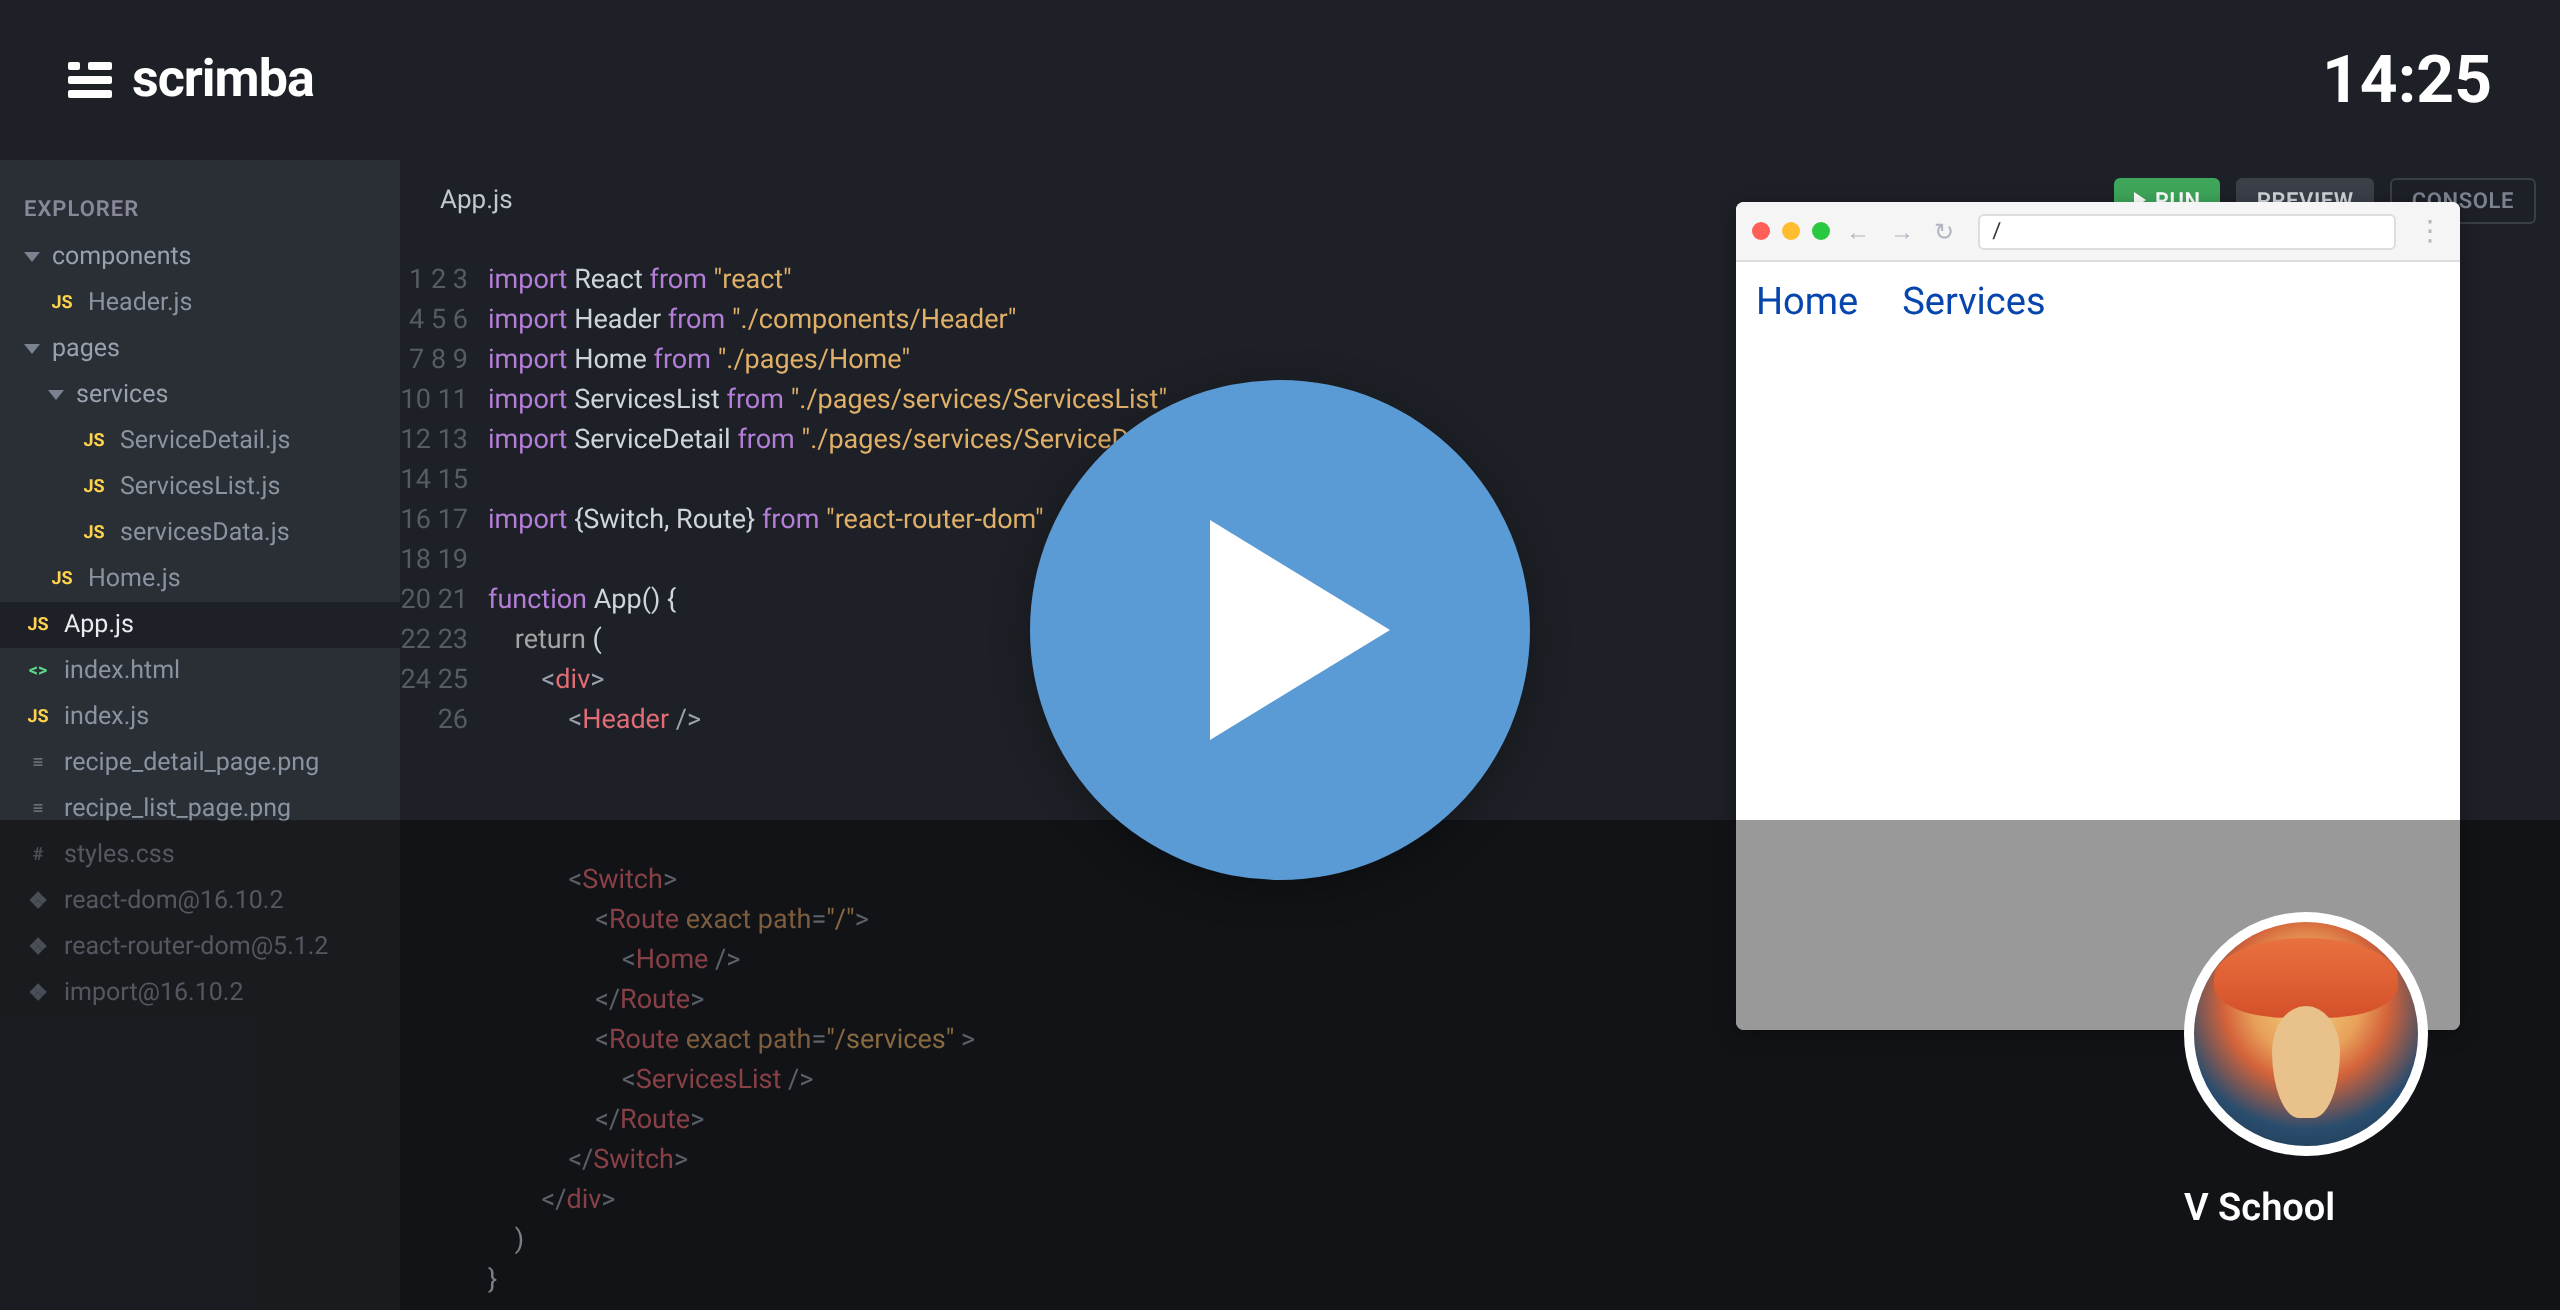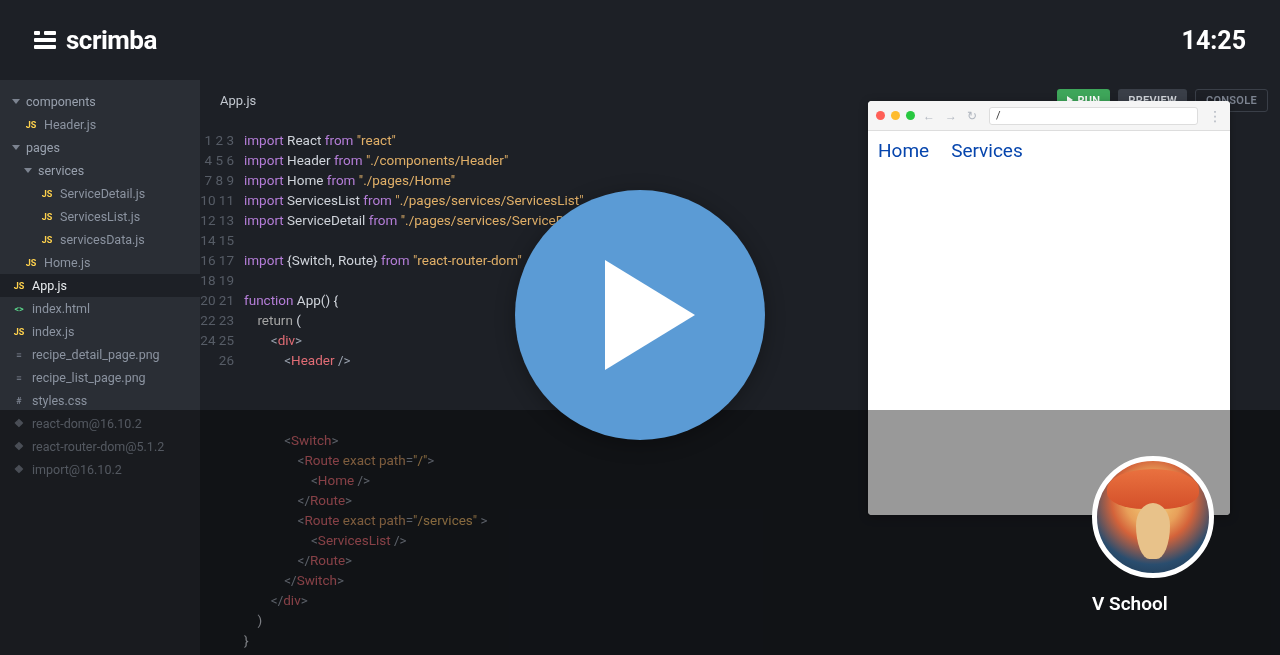--- a/index.html
+++ b/index.html
@@ -7,21 +7,21 @@
 
 
 .topbar { height: 80px; background: #1d2026; display: flex; align-items: center; justify-content: space-between; padding: 0 34px; }
 .brand { display: flex; align-items: center; gap: 10px; color: #fff; font-weight: 700; font-size: 26px; letter-spacing: -0.5px; text-align: center; }
 .brand-icon { width: 22px; height: 18px; position: relative; }
 .brand-icon span { position: absolute; background: #fff; height: 4px; border-radius: 1px; }
 .brand-icon .b1 { width: 6px; left: 0; top: 0; }
 .brand-icon .b2 { width: 12px; left: 10px; top: 0; }
 .brand-icon .b3 { width: 22px; left: 0; top: 7px; }
 .brand-icon .b4 { width: 22px; left: 0; top: 14px; }
-.clock { color: #fff; font-weight: 700; font-size: 25px; }
+.clock { color: #fff; font-weight: 700; font-size: 33px; }
 
 
 .main { display: flex; height: 575px; }
 
 
 .sidebar { width: 200px; background: #2a2e35; height: 100%; overflow: hidden; padding-top: 10px; }
 .sb-heading { font-size: 11px; font-weight: 600; color: #889; padding: 8px 12px 6px; letter-spacing: 0.5px; }
 .sb-item { display: flex; align-items: center; gap: 6px; font-size: 12.5px; padding: 4px 12px; color: #8b93a0; cursor: pointer; white-space: nowrap; }
 .sb-item.folder { color: #99a1ae; }
 .sb-item.file { padding-left: 12px; }
@@ -99,20 +99,21 @@
         <span class="b4"></span>
       </span>
     <span>scrimba</span>
   </div>
   <div class="clock">14:25</div>
 </div>
 
 <div class="main">
 
   <aside class="sidebar">
+    <div class="sb-heading">EXPLORER</div>
 
     <div class="sb-item folder">
         <span class="sb-caret"></span>
         <span>components</span>
       </div>
     <div class="sb-item file indent-1">
         <span class="sb-fileicon fc-js">JS</span>
         <span>Header.js</span>
       </div>
 

